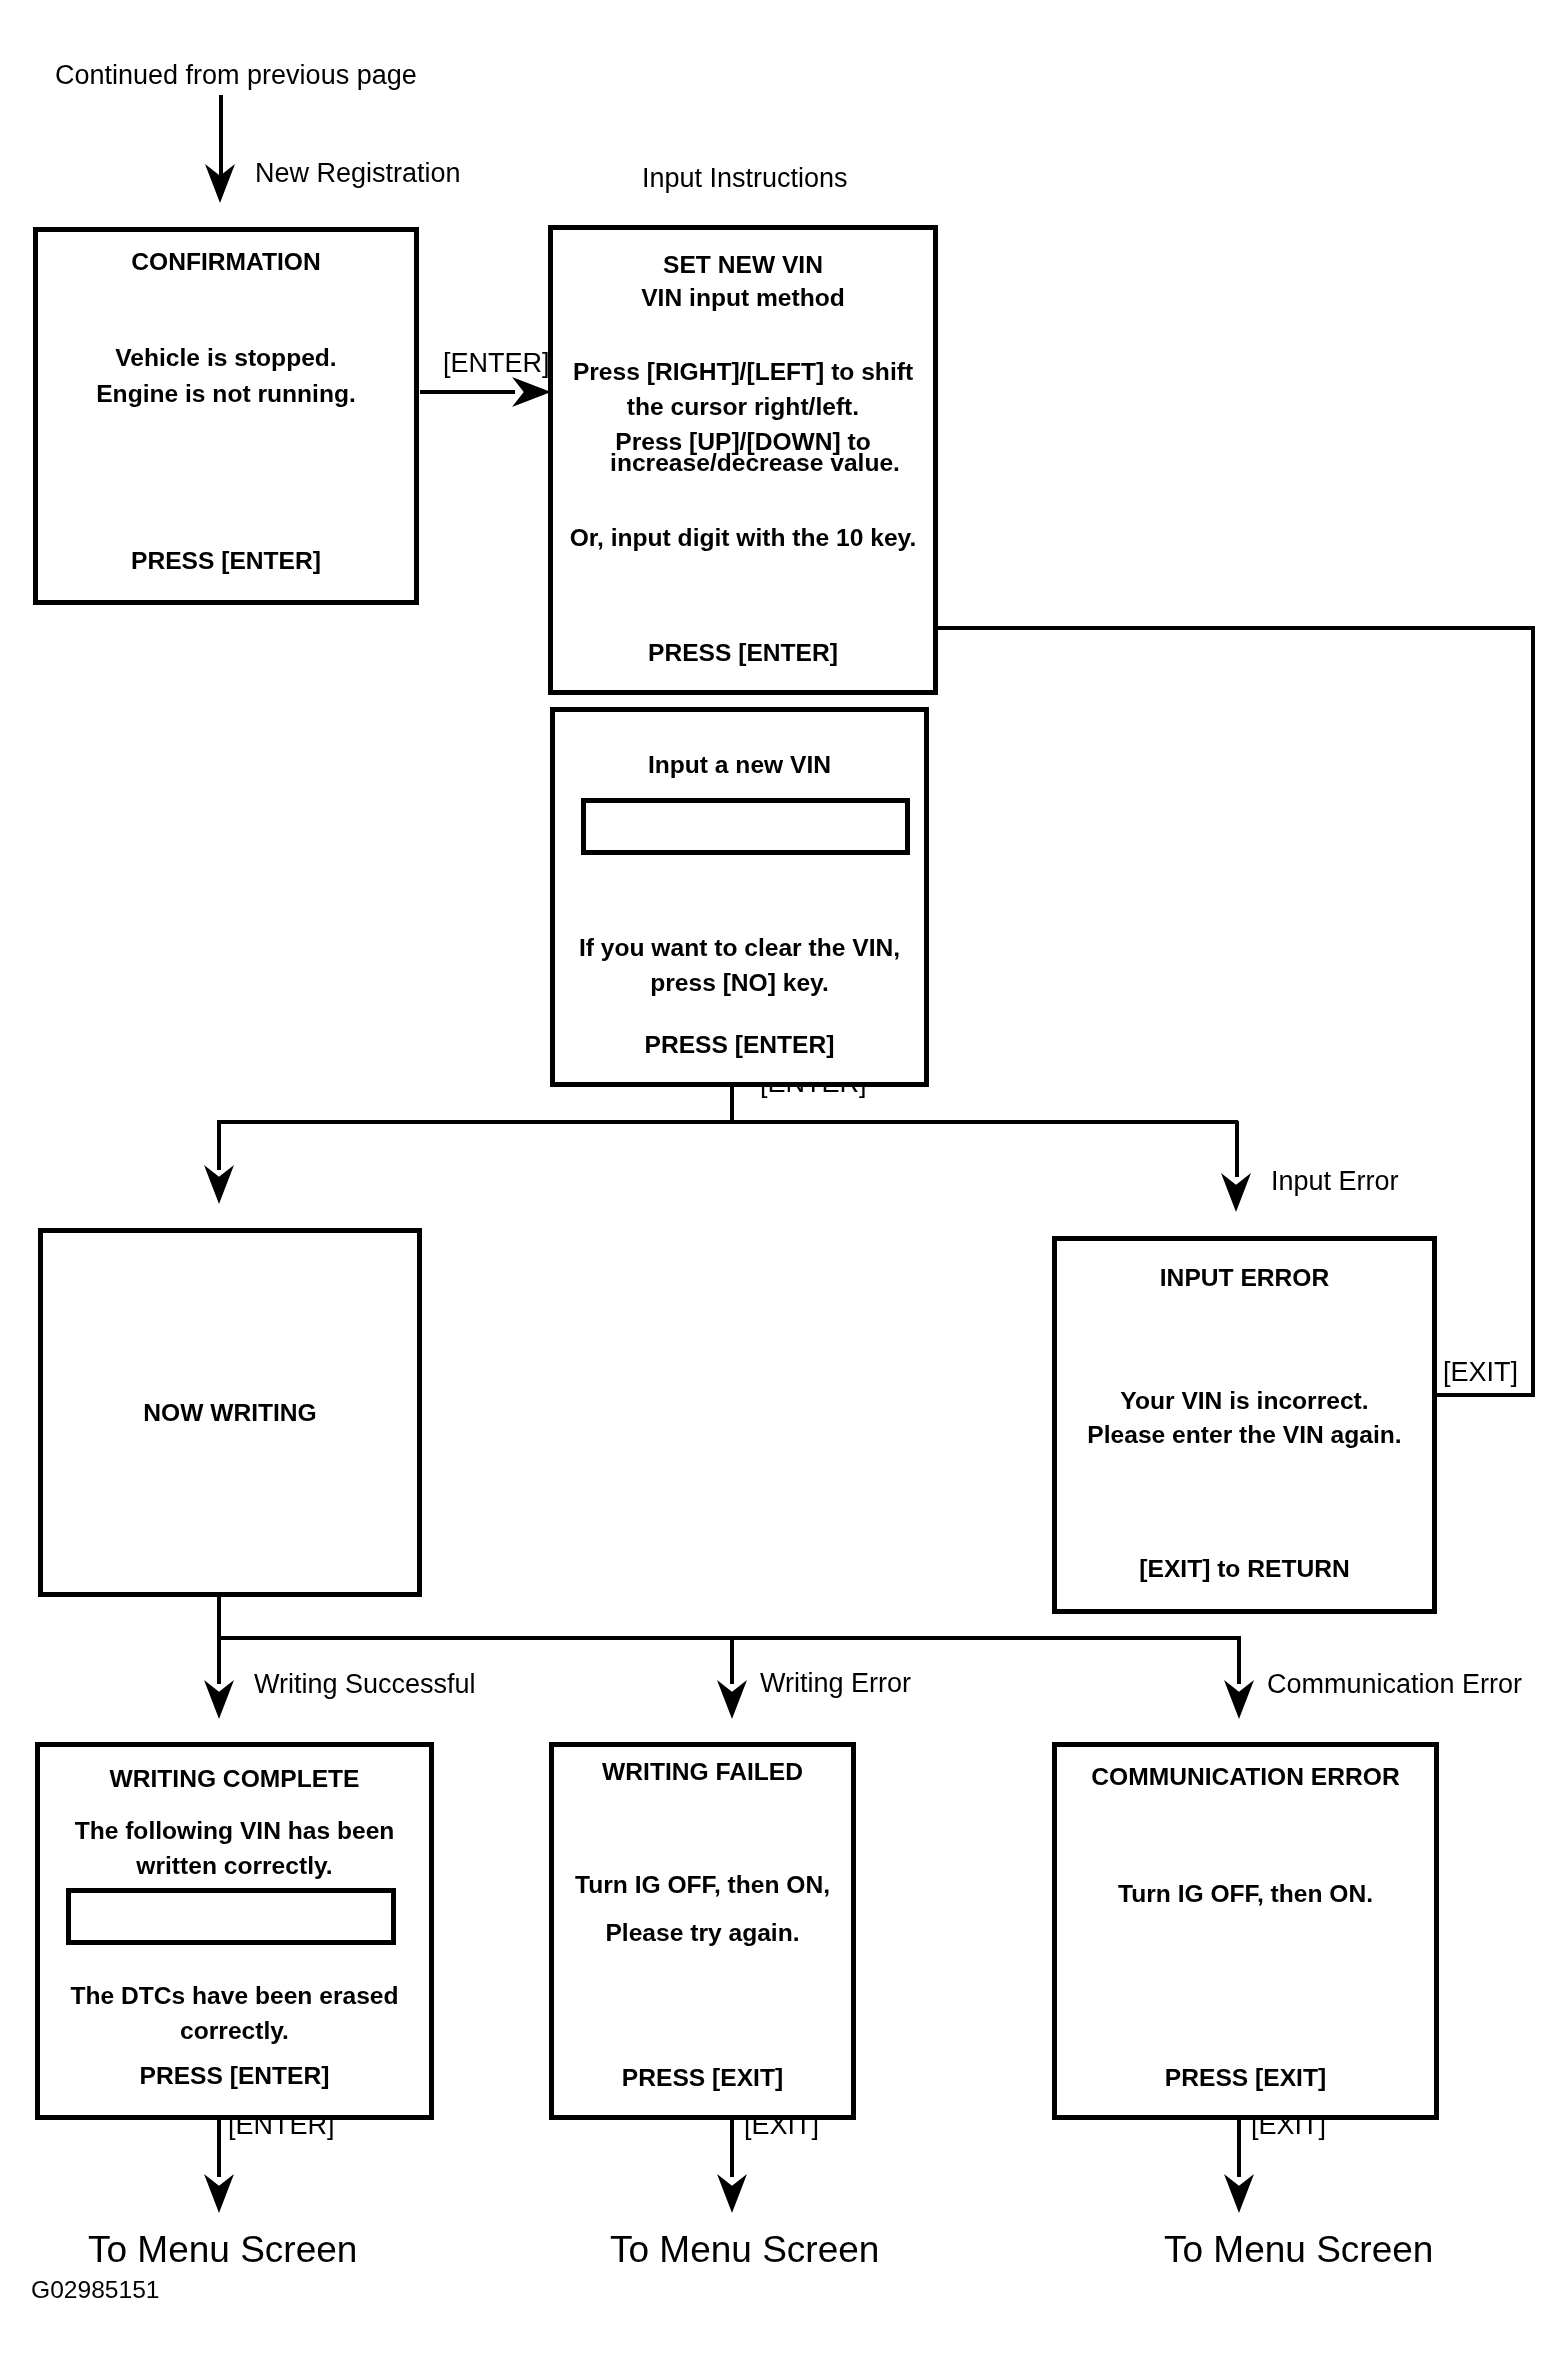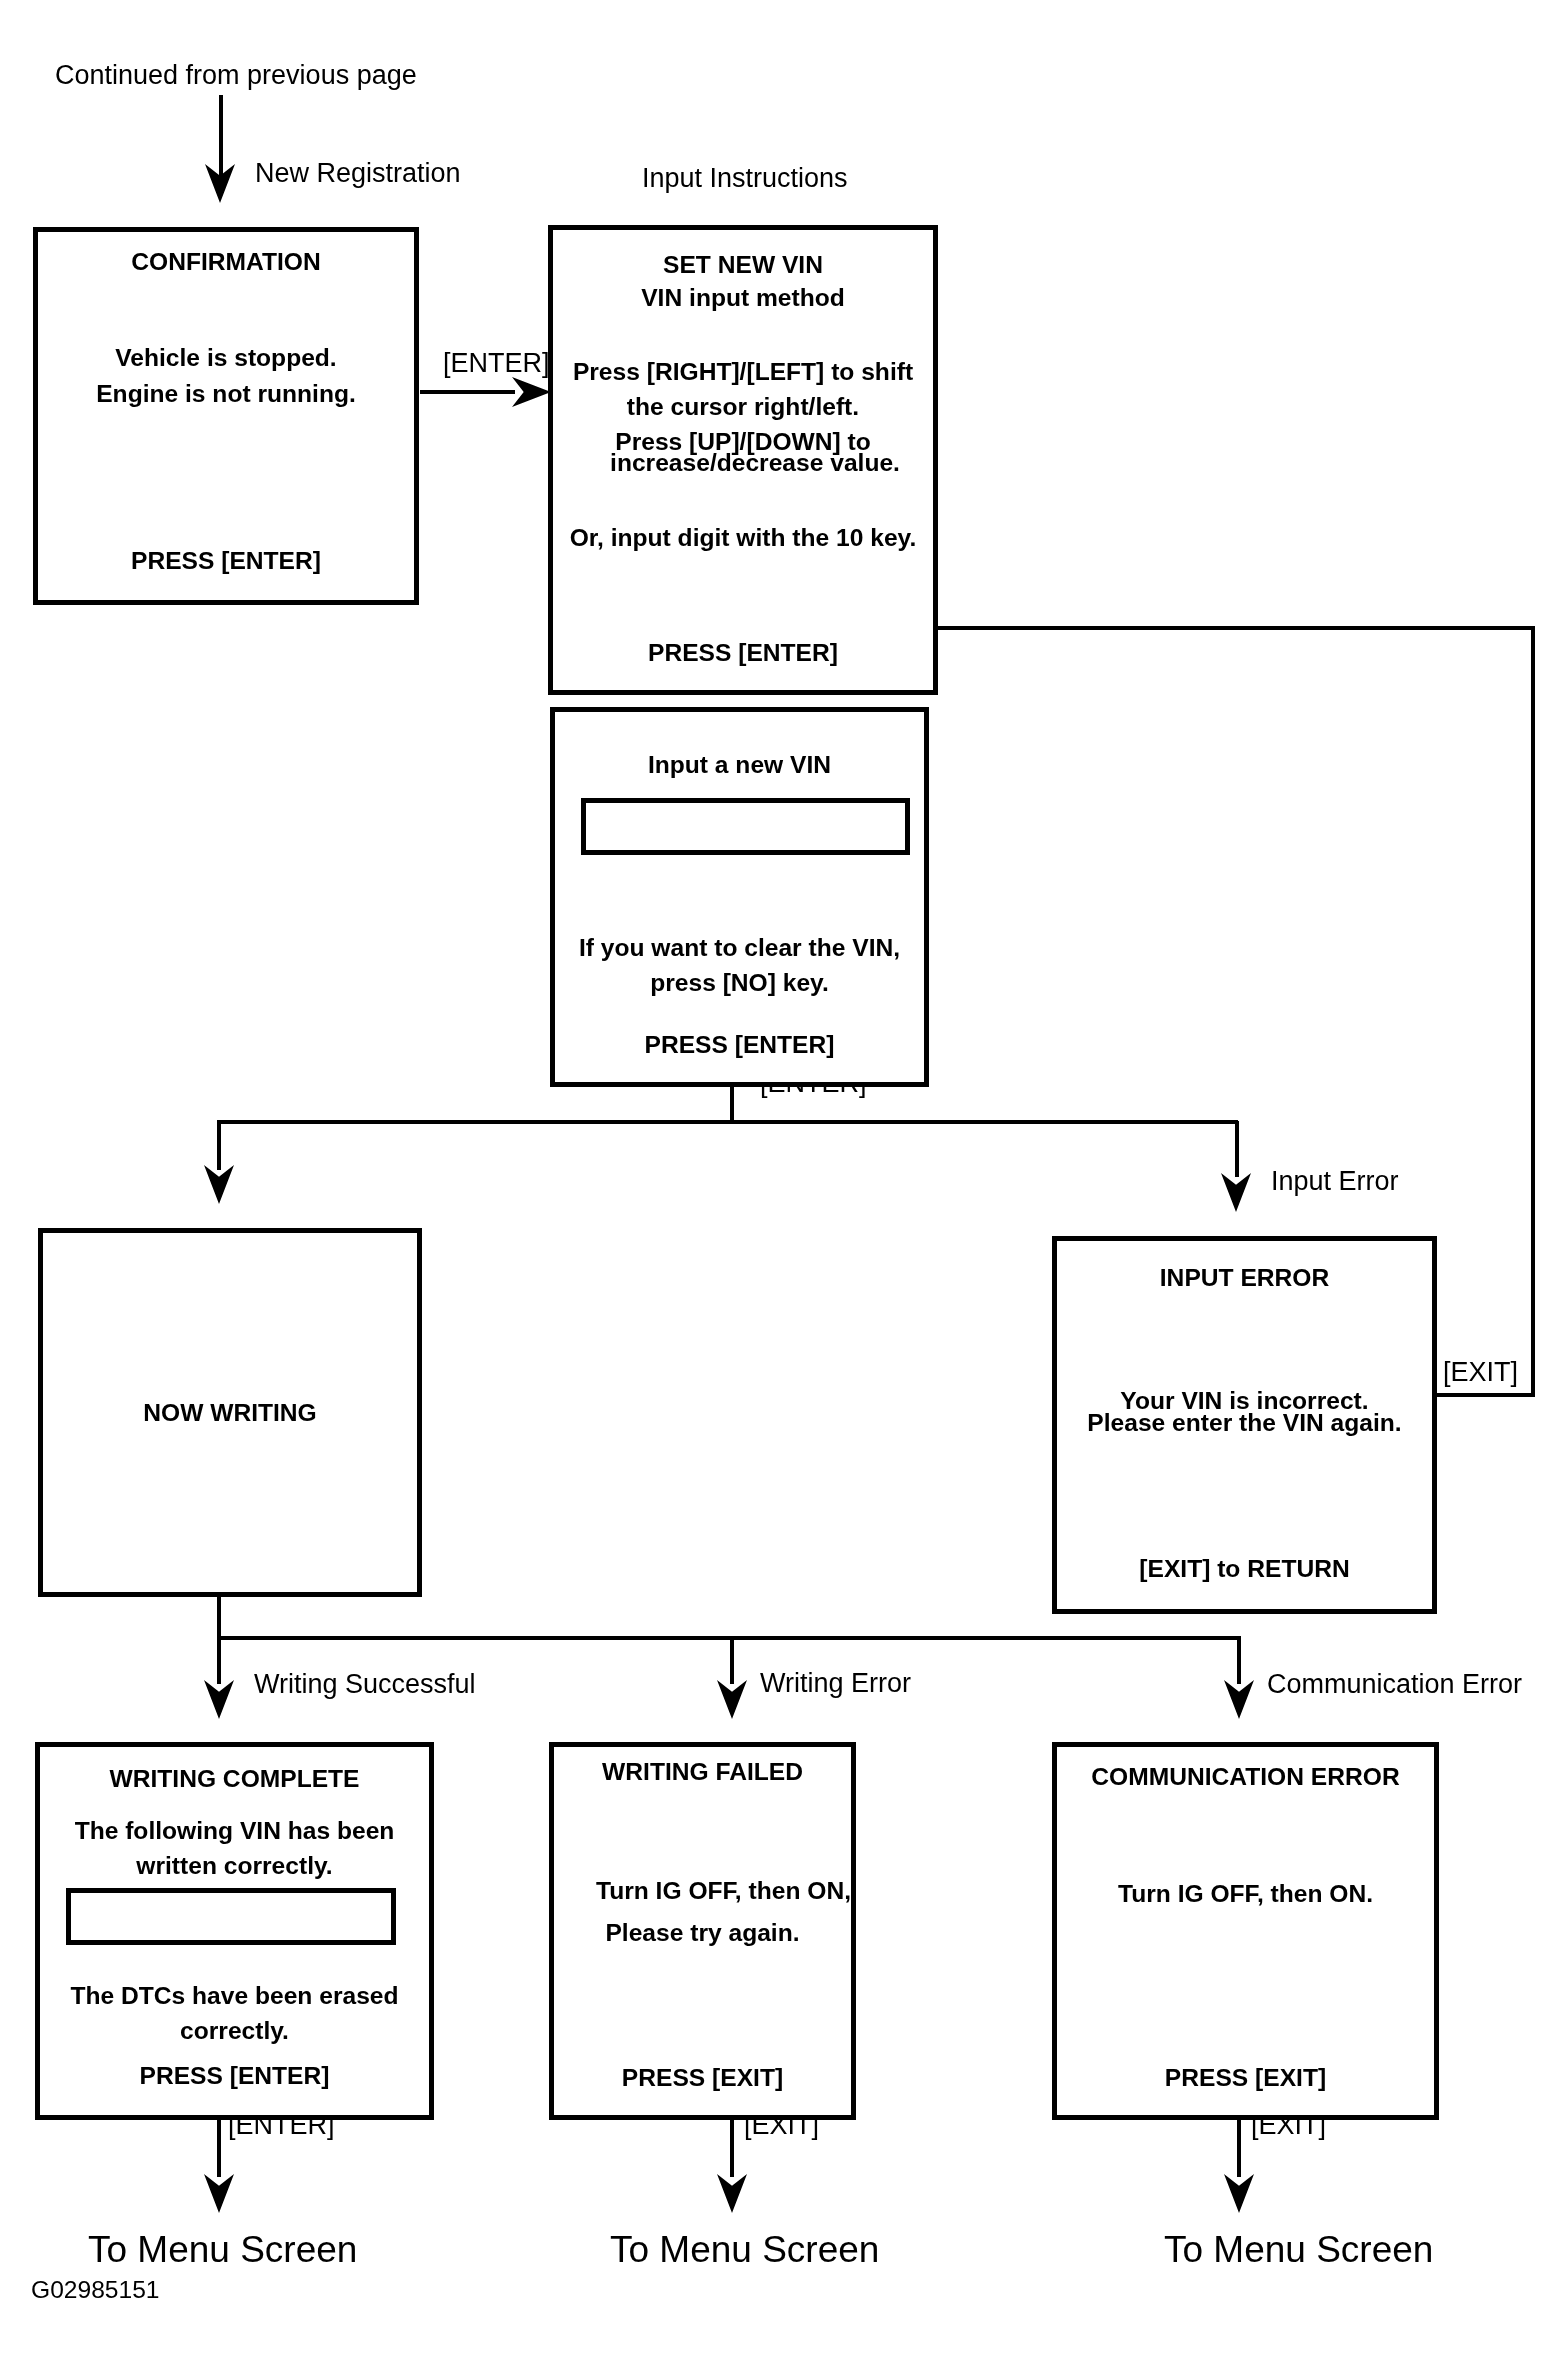--- a/index.html
+++ b/index.html
@@ -111,37 +111,37 @@
     <div class="footer" style="bottom:23px;">PRESS [ENTER]</div>
   </div>
 
   <div class="fbox" style="left:38px;top:1204px;width:384px;height:369px;">
     <div class="vcenter">NOW WRITING</div>
   </div>
 
   <div class="fbox" style="left:1052px;top:1212px;width:385px;height:378px;">
     <div class="line" style="top:23px;">INPUT ERROR</div>
     <div class="line" style="top:146px;">Your VIN is incorrect.</div>
-    <div class="line" style="top:168px;">Please enter the VIN again.</div>
+    <div class="line" style="top:180px;">Please enter the VIN again.</div>
     <div class="footer" style="bottom:26px;">[EXIT] to RETURN</div>
   </div>
 
   <div class="fbox" style="left:35px;top:1718px;width:399px;height:378px;">
     <div class="line" style="top:17.6px;">WRITING COMPLETE</div>
     <div class="line" style="top:70px;">The following VIN has been</div>
     <div class="line" style="top:105px;">written correctly.</div>
     <div class="vinrect" style="left:25.5px;top:141px;width:330px;height:57px;"></div>
     <div class="line" style="top:235px;">The DTCs have been erased</div>
     <div class="line" style="top:270px;">correctly.</div>
     <div class="footer" style="bottom:24.6px;">PRESS [ENTER]</div>
   </div>
 
   <div class="fbox" style="left:549px;top:1718px;width:307px;height:378px;">
     <div class="line" style="top:10.5px;">WRITING FAILED</div>
-    <div class="line" style="top:130px;text-align:right;">Turn IG OFF, then ON,</div>
+    <div class="line" style="top:124px;">Turn IG OFF, then ON,</div>
     <div class="line" style="top:172px;">Please try again.</div>
     <div class="footer" style="bottom:23px;">PRESS [EXIT]</div>
   </div>
 
   <div class="fbox" style="left:1052px;top:1718px;width:387px;height:378px;">
     <div class="line" style="top:16px;">COMMUNICATION ERROR</div>
     <div class="line" style="top:133px;">Turn IG OFF, then ON.</div>
     <div class="footer" style="bottom:23px;">PRESS [EXIT]</div>
   </div>
 

